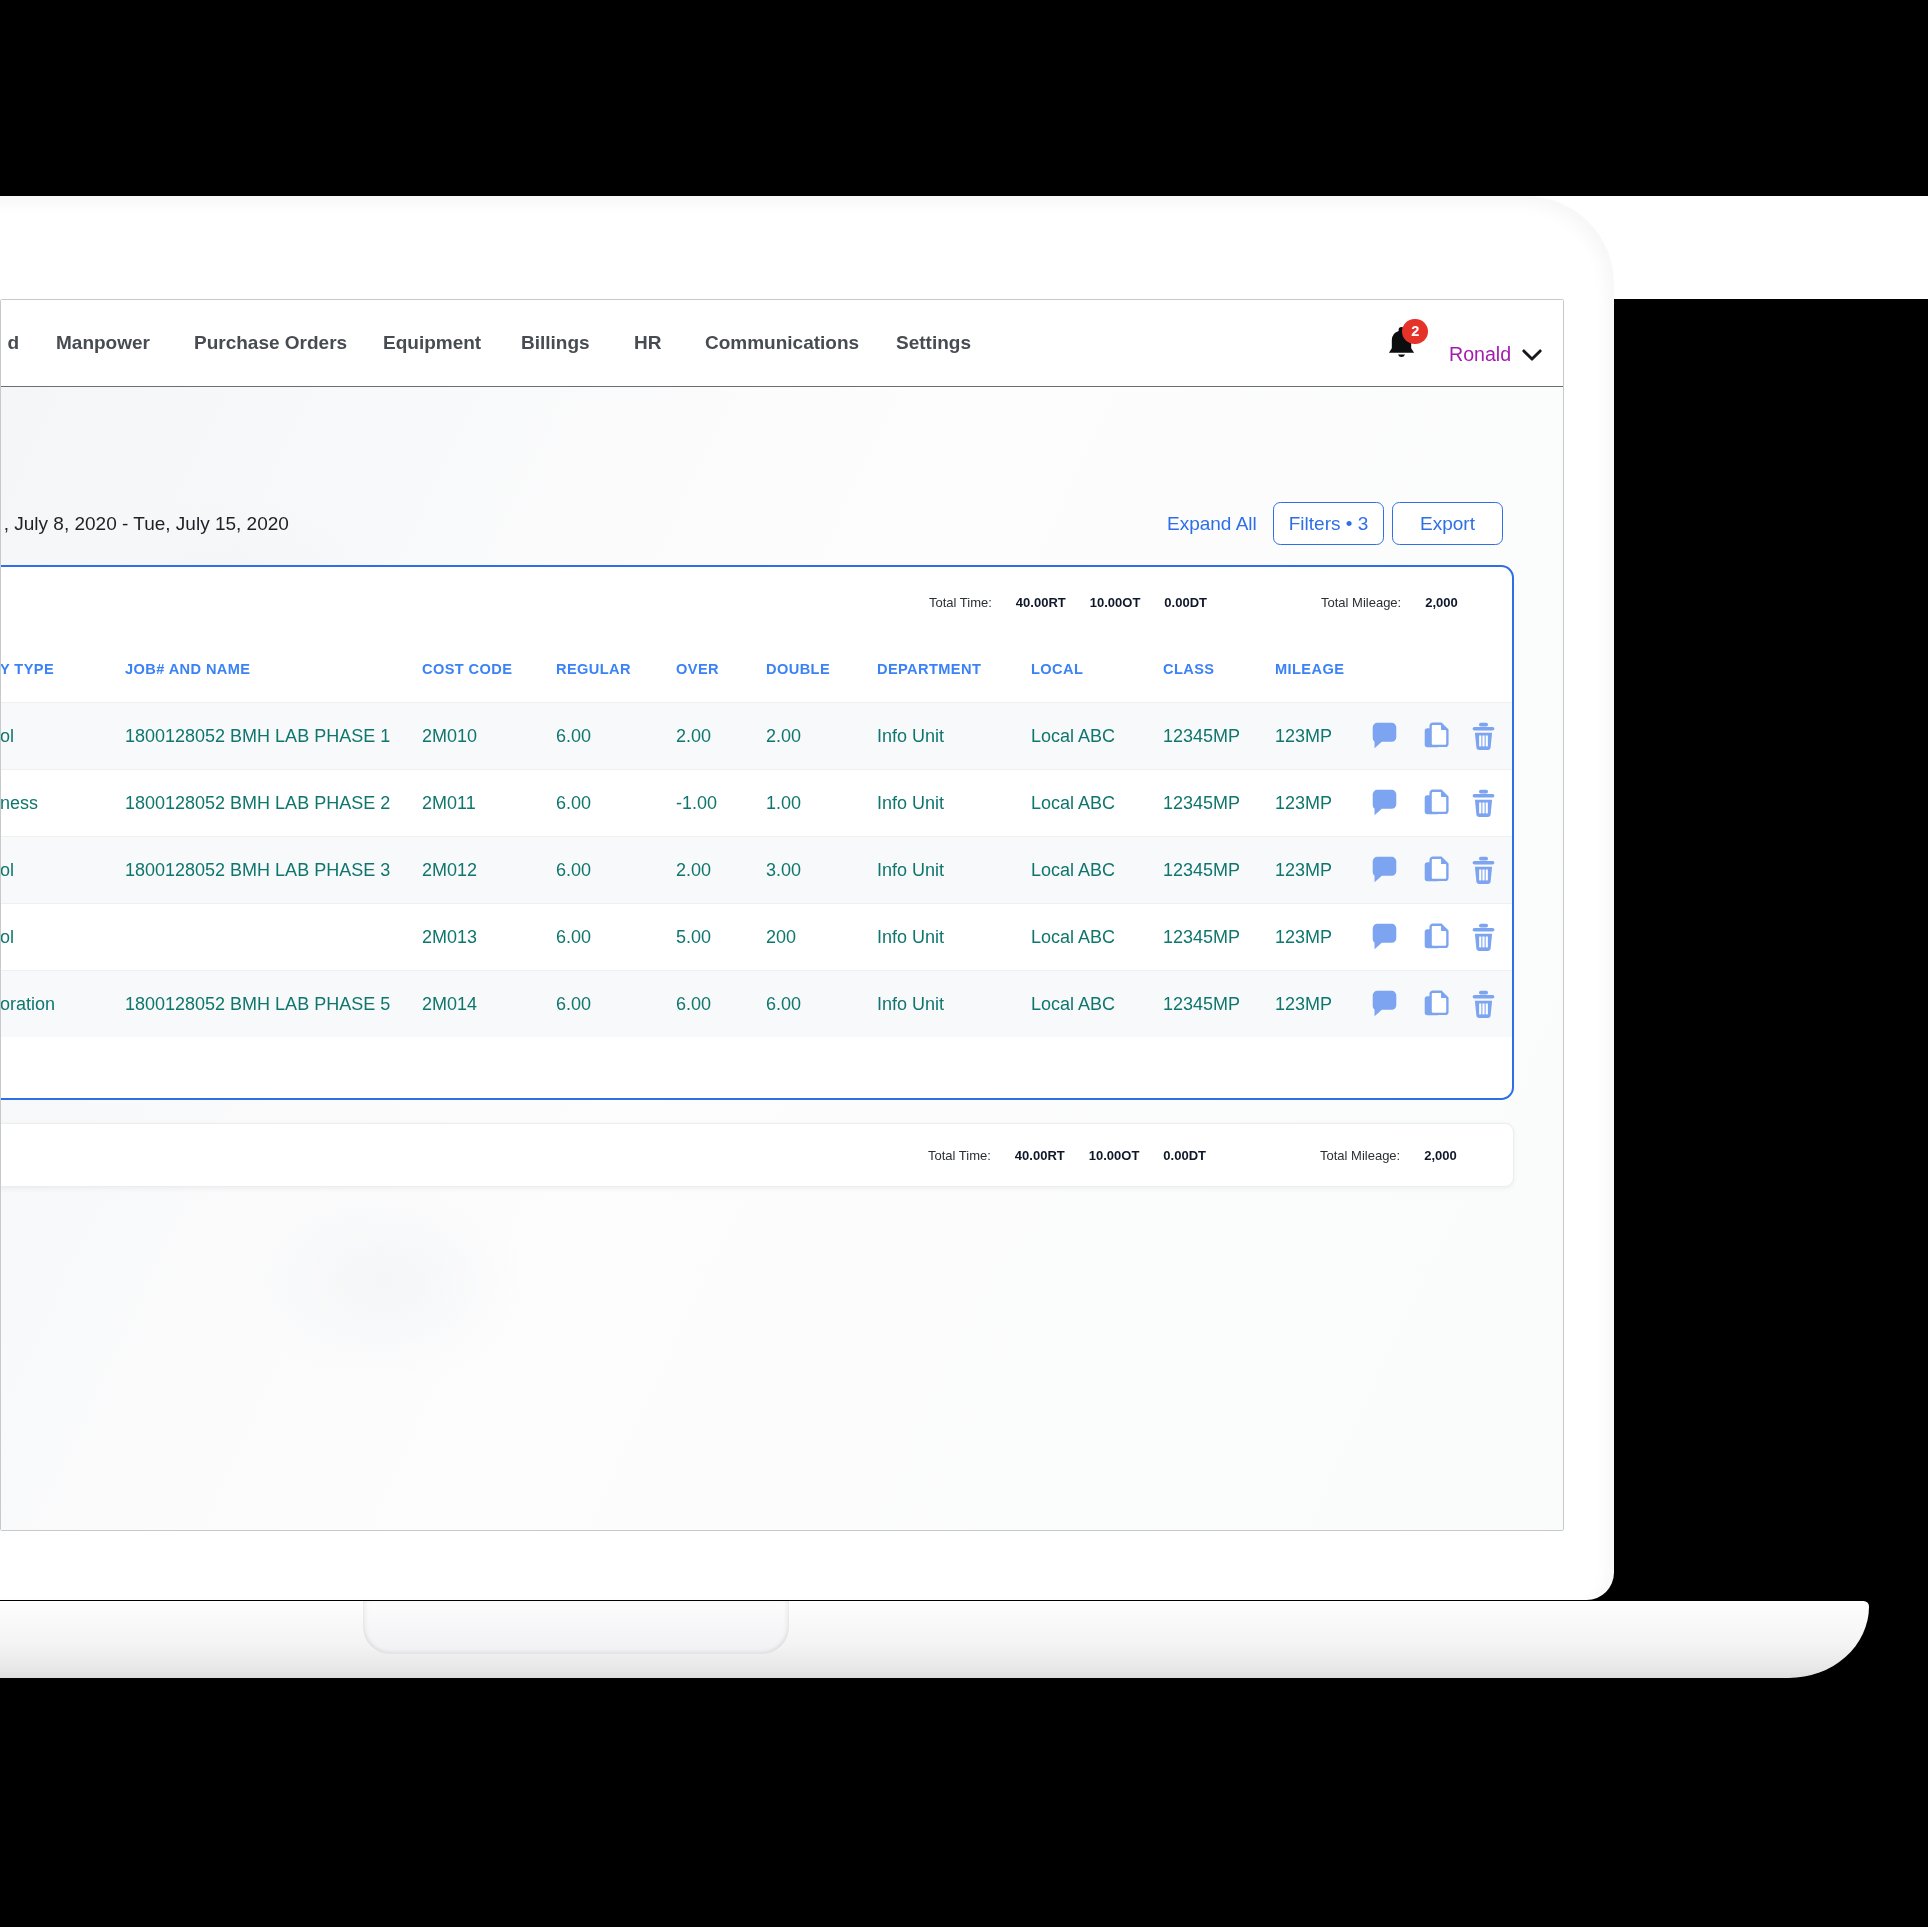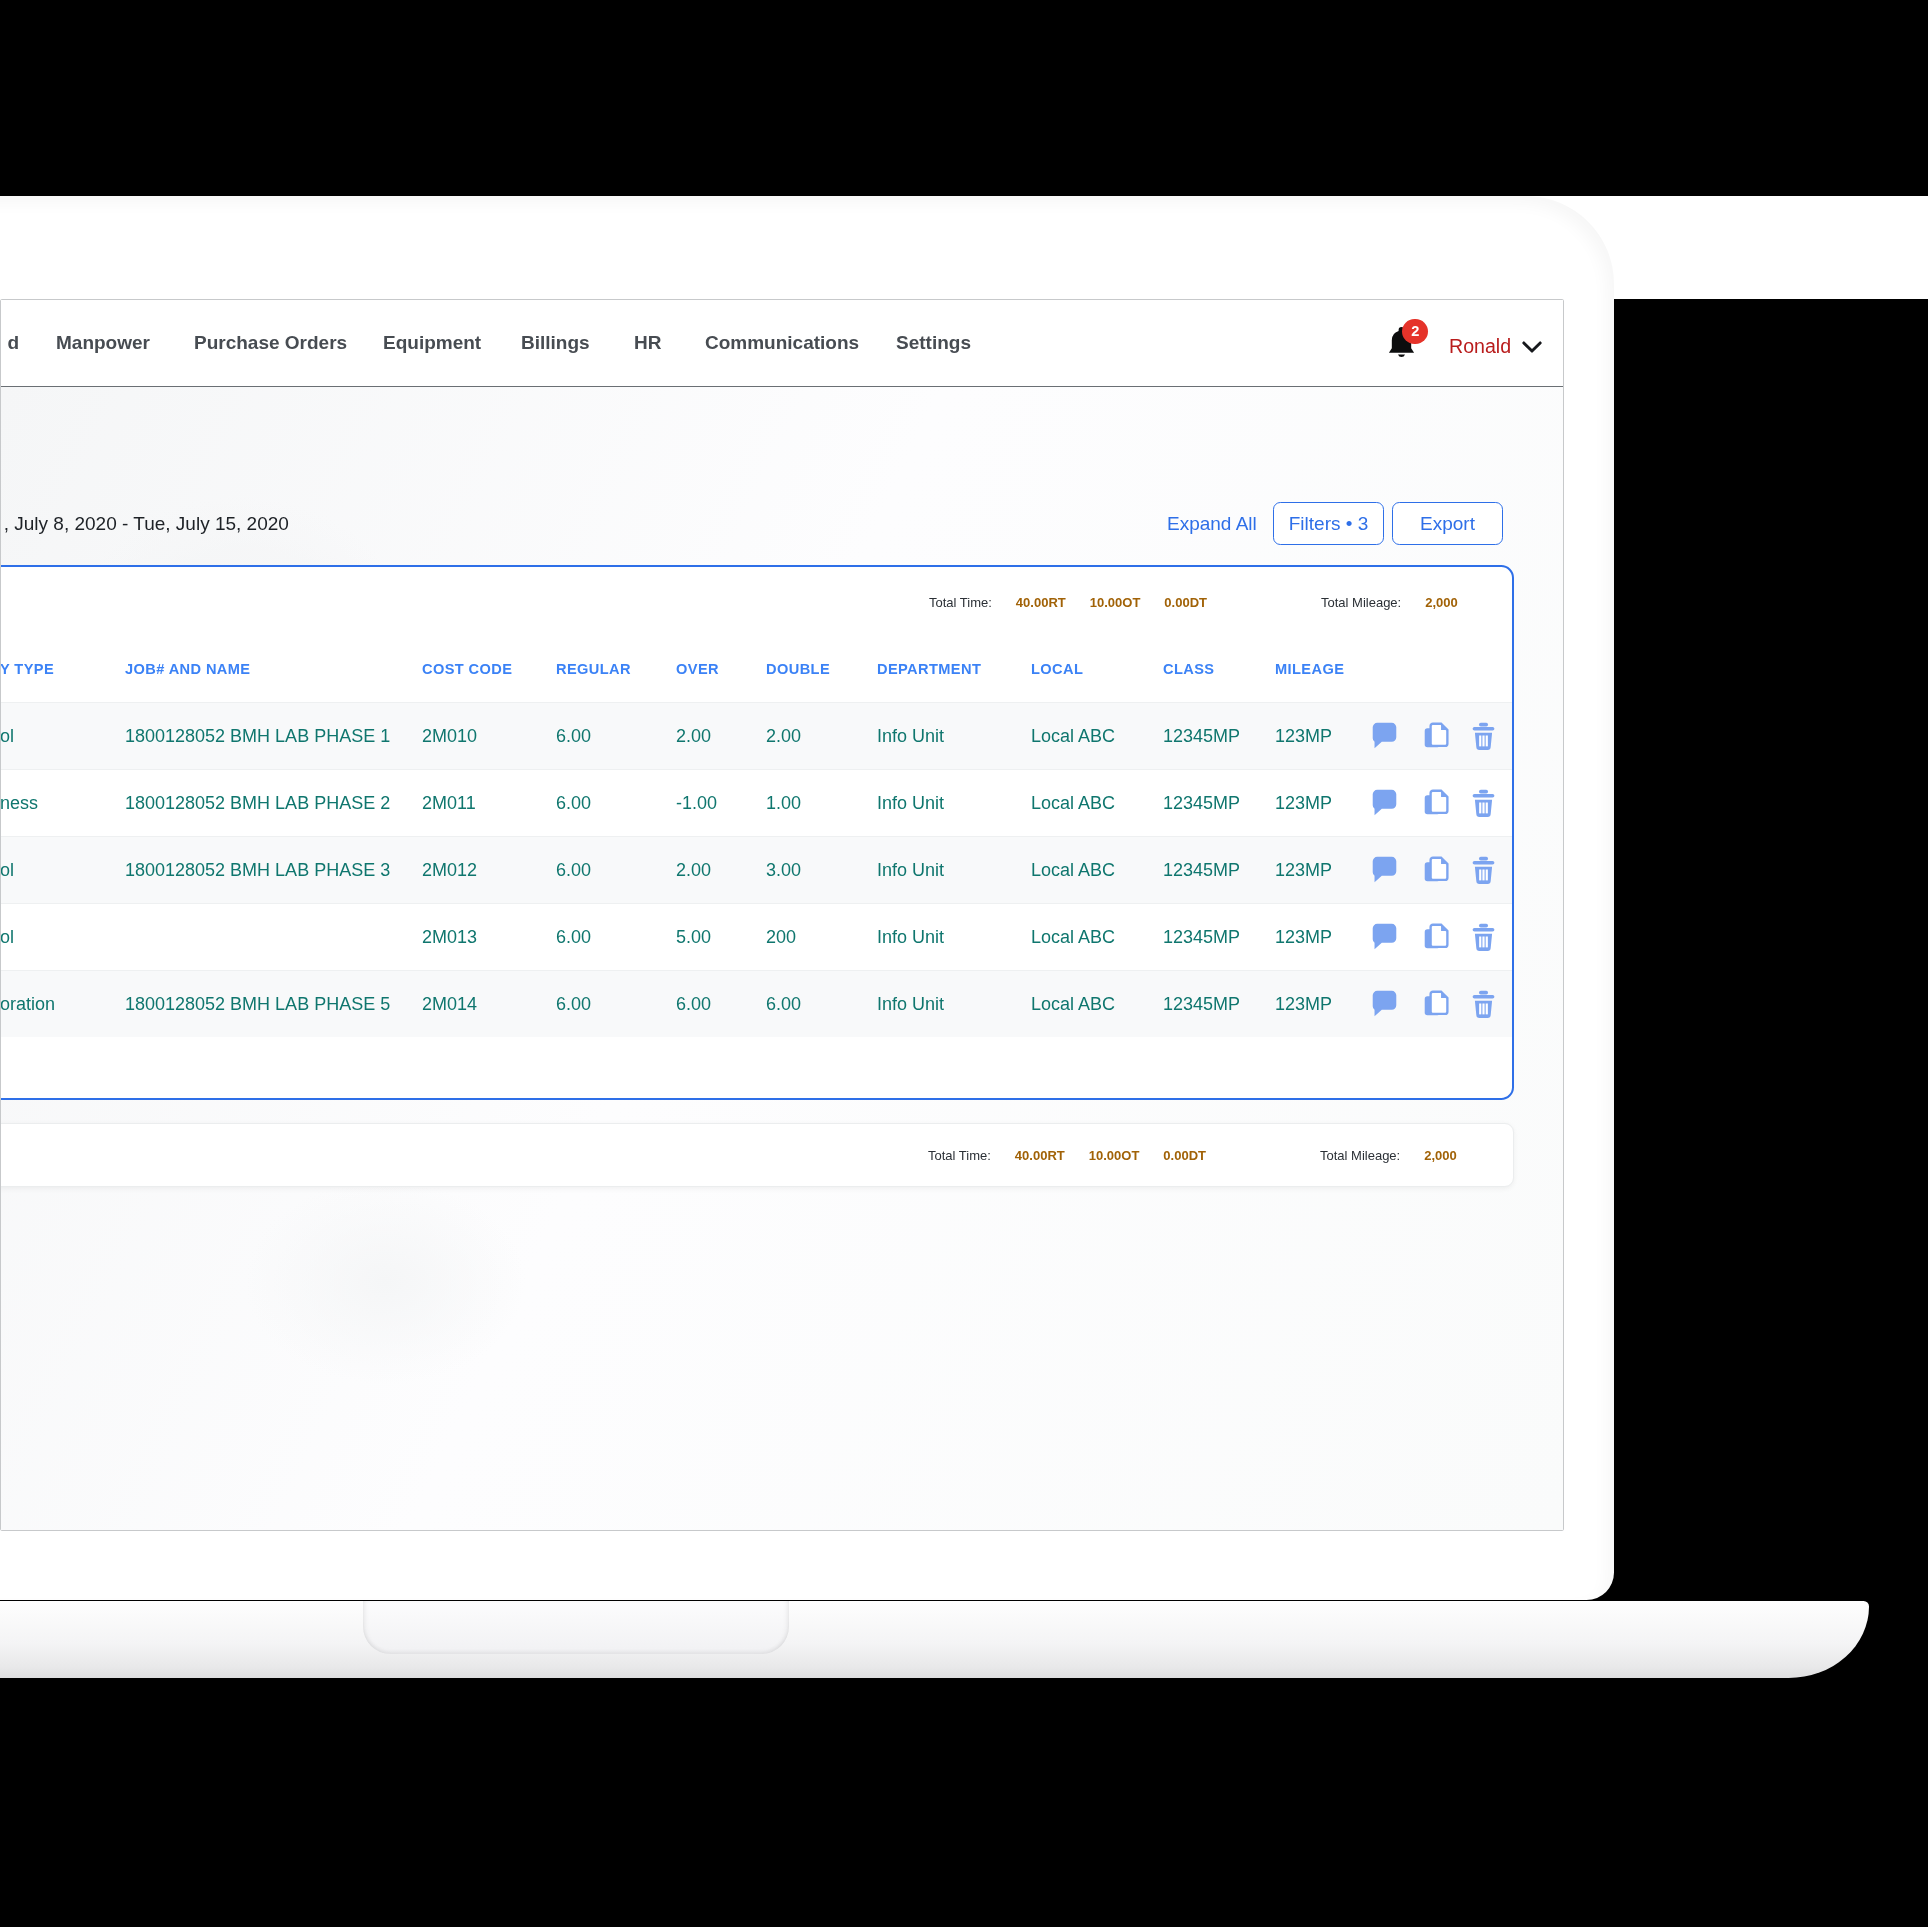--- a/index.html
+++ b/index.html
@@ -25,22 +25,22 @@
   
   .navbar{position:absolute;left:0;top:0;width:100%;height:87px;background:#fff;
           border-bottom:1.8px solid #6a6f74;box-sizing:border-box;}
   .nav-item{position:absolute;top:0;height:85px;display:flex;align-items:center;
             font-size:19px;font-weight:600;color:#474c52;cursor:pointer;white-space:nowrap;}
   .bell-wrap{position:absolute;left:1385px;top:24px;width:40px;height:44px;}
   .bell-svg{width:31px;height:37px;color:#0c0d0e;}
   .badge{position:absolute;left:16.4px;top:-5.5px;width:25.6px;height:25.6px;border-radius:50%;
          background:#e5332a;color:#fff;font-size:14.6px;font-weight:700;
          display:flex;align-items:center;justify-content:center;}
-  .user{position:absolute;left:1448px;top:4px;height:85px;display:flex;align-items:center;gap:11px;
-        font-size:19.6px;font-weight:500;color:#b91c1c;cursor:pointer;}
+  .user{position:absolute;left:1448px;top:12px;height:85px;display:flex;align-items:center;gap:11px;
+        font-size:19.6px;font-weight:500;color:#a21caf;cursor:pointer;}
   .chev{width:20px;height:12px;color:#17191d;}
 
   
   .content{position:absolute;left:0;top:87px;width:100%;height:1143px;
            background:
              radial-gradient(164px 110px at 110px 567px,#f4f5f6 0%,rgba(244,245,246,0) 70%),
              radial-gradient(201px 146px at 384px 895px,#f5f6f7 0%,rgba(245,246,247,0) 70%),
              radial-gradient(238px 183px at 238px 238px,#f3f4f5 0%,rgba(243,244,245,0) 70%),
              linear-gradient(115deg,#f5f6f7 0%,#fdfdfe 45%,#fafbfb 100%);}
   .date-range{position:absolute;left:2.7px;top:122px;height:29px;display:flex;align-items:center;
@@ -50,21 +50,21 @@
   .btn{position:absolute;top:115px;width:111px;height:43px;box-sizing:border-box;
        border:1.8px solid #2e6fe8;border-radius:7.3px;background:#fff;color:#2e6fe8;
        font-size:19px;font-weight:500;display:flex;align-items:center;justify-content:center;
        cursor:pointer;white-space:nowrap;font-family:"Liberation Sans",sans-serif;}
 
   
   .card{position:absolute;left:-33px;top:178px;width:1546px;height:535px;box-sizing:border-box;
         background:#fff;border:2.7px solid #2e6fe8;border-radius:12.8px;overflow:hidden;}
   .totals-line{position:absolute;height:27.4px;display:flex;align-items:center;gap:24px;
                font-size:13px;color:#2b3036;white-space:nowrap;}
-  .totals-line b{color:#a16207;font-weight:700;}
+  .totals-line b{color:#0f172a;font-weight:700;}
   .card .t-time{left:959px;top:22px;}
   .card .t-mileage{left:1351px;top:22px;}
   .col-head{position:absolute;top:88px;height:27.4px;display:flex;align-items:center;
             font-size:14.6px;font-weight:600;letter-spacing:0.4px;color:#3b82f6;white-space:nowrap;}
   .rows{position:absolute;left:0;top:135px;width:100%;}
   .trow{position:relative;width:100%;height:67px;border-top:0.9px solid #eef0f1;box-sizing:border-box;}
   .trow.odd{background:#f8f9fa;}
   .cell{position:absolute;top:0;height:66px;display:flex;align-items:center;
         font-size:18px;color:#0f766e;white-space:nowrap;}
   .c-paytype{left:30px;} .c-job{left:155px;} .c-cost{left:452px;} .c-reg{left:586px;}

